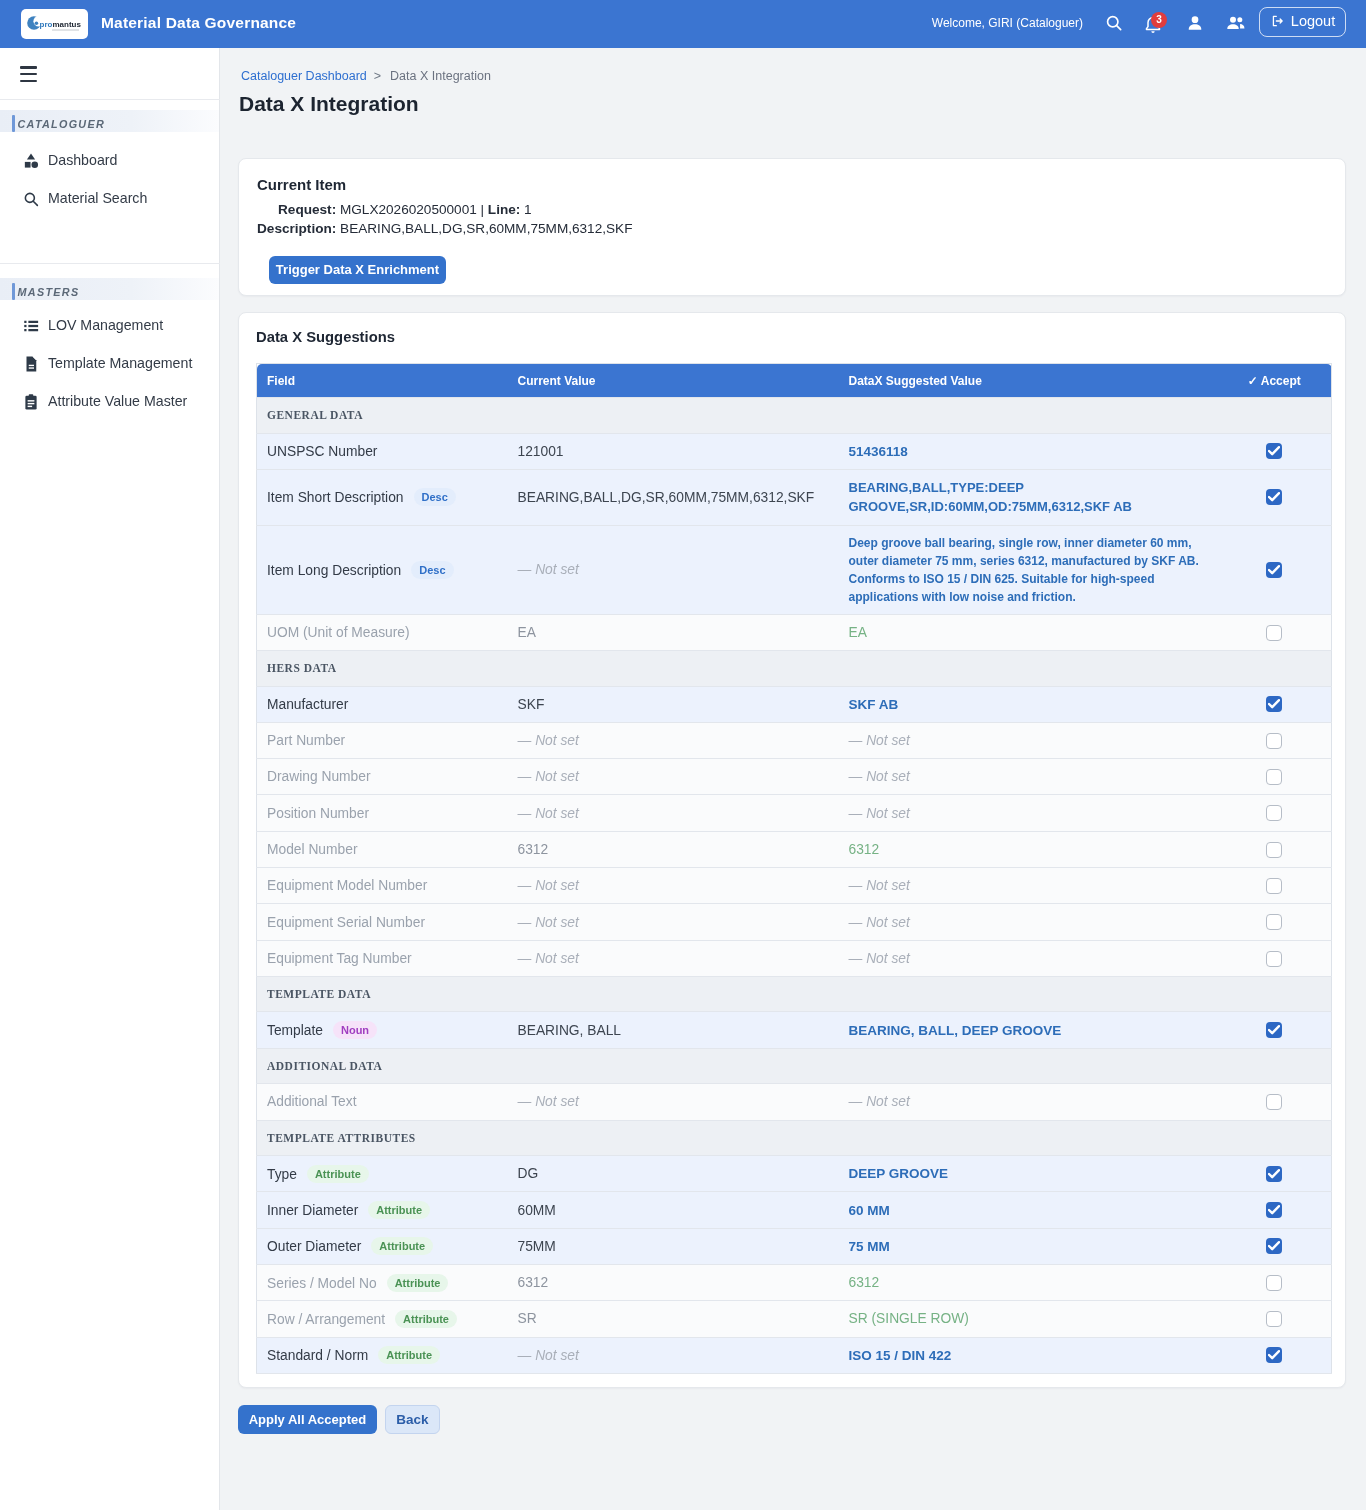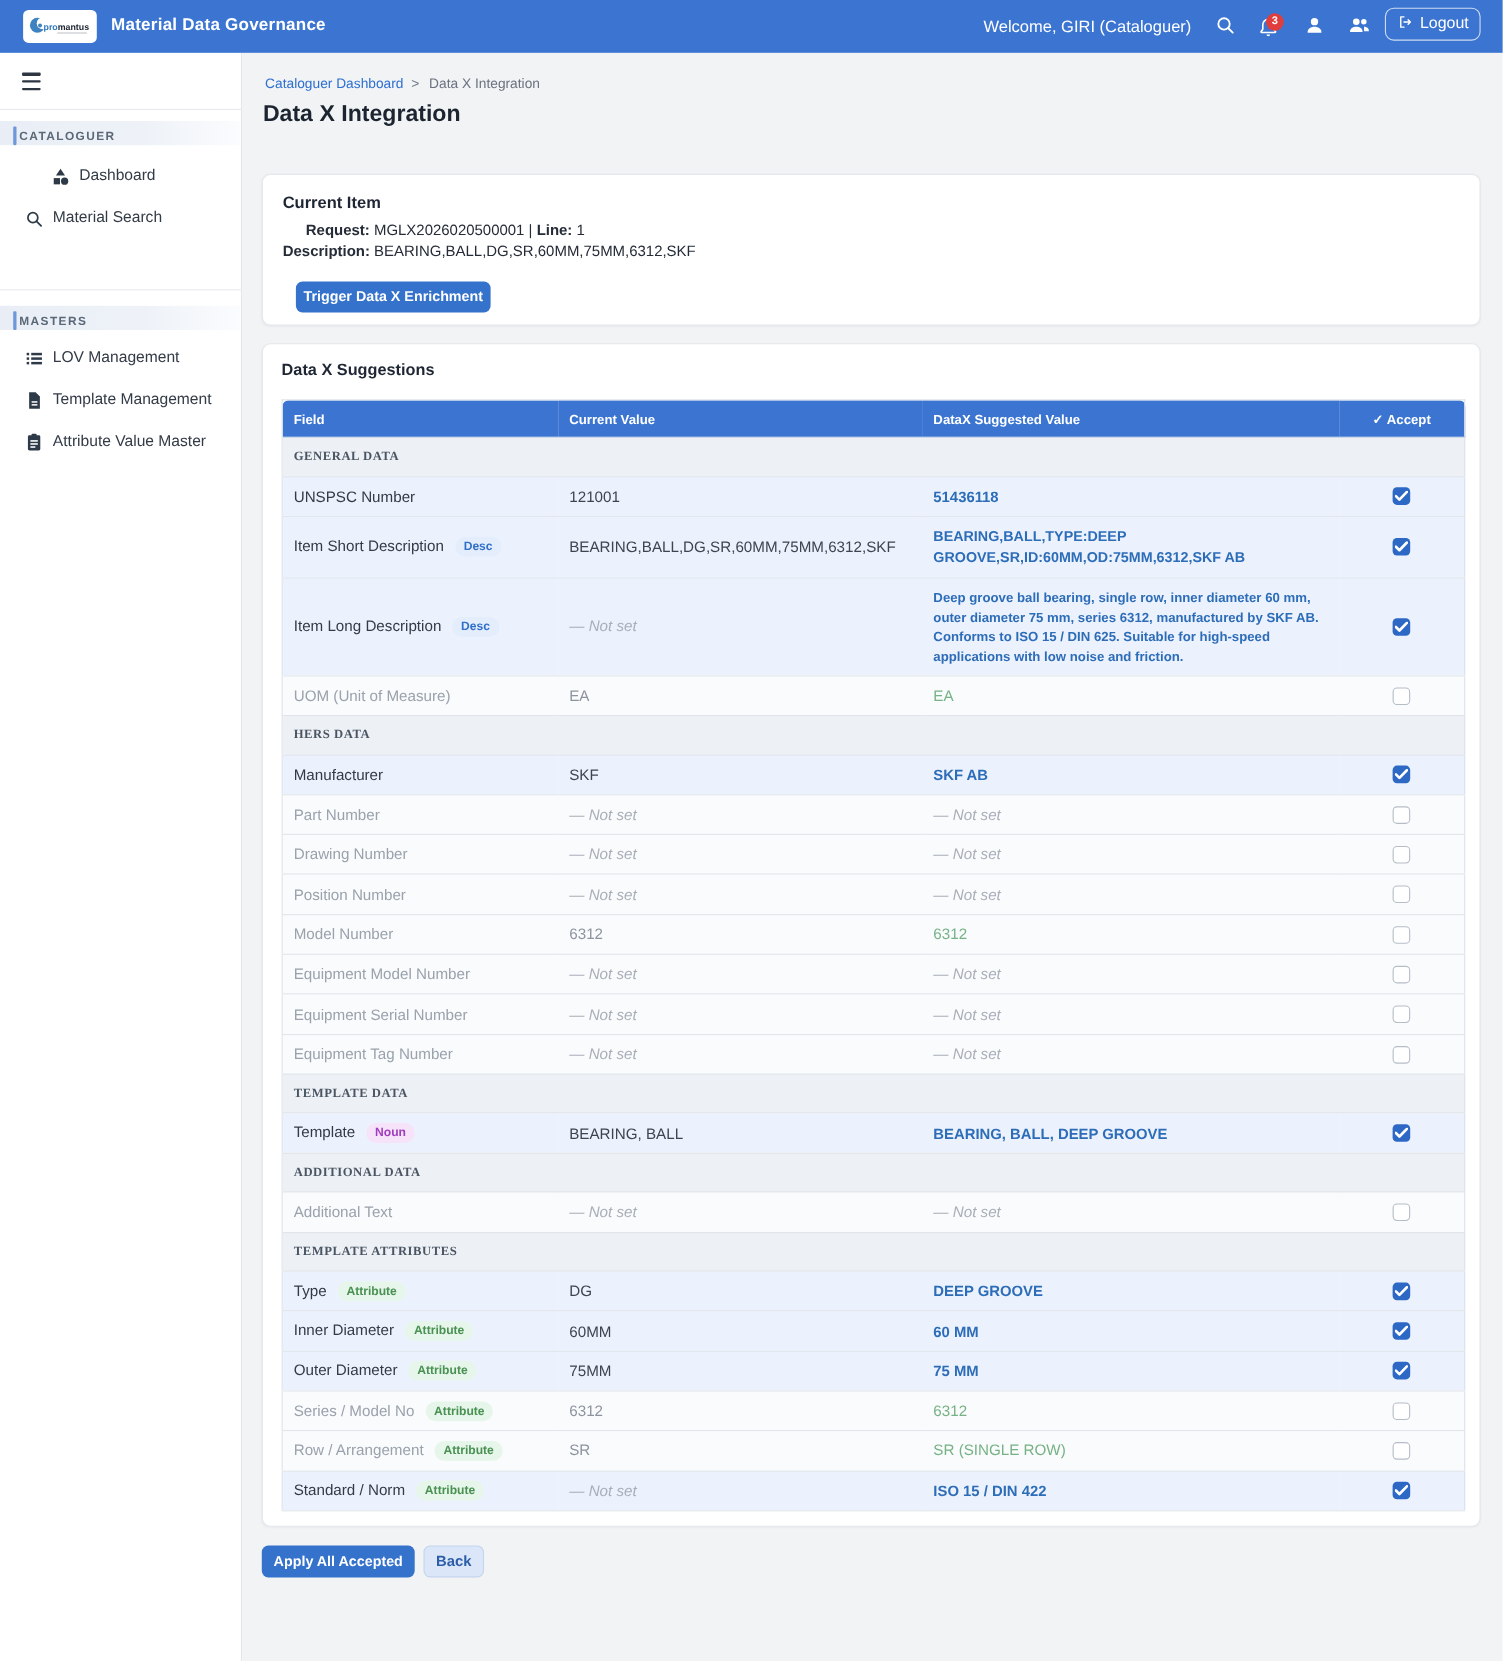--- a/index.html
+++ b/index.html
@@ -3,31 +3,31 @@
 <meta charset="utf-8">
 <style>
 * { margin:0; padding:0; box-sizing:border-box; }
 html,body { width:1366px; height:1510px; }
 body { font-family:"Liberation Sans",sans-serif; background:#f1f3f5; position:relative; overflow:hidden; }
 
 
 .topbar { position:absolute; top:0; left:0; width:1366px; height:48px; background:#3b75d1; z-index:5; }
 .logo { position:absolute; left:21px; top:9px; width:67px; height:30px; background:#fff; border-radius:5px; }
 .brand { position:absolute; left:101px; top:14px; color:#fff; font-size:15.5px; font-weight:bold; letter-spacing:.2px; }
-.welcome { position:absolute; right:283px; top:16px; color:#fff; font-size:15px; }
+.welcome { position:absolute; right:283px; top:16px; color:#fff; font-size:12px; }
 .ticon { position:absolute; top:13px; }
 .badge3 { position:absolute; left:1151px; top:12px; width:16px; height:16px; background:#e13d3d; border-radius:50%; color:#fff; font-size:10px; font-weight:bold; text-align:center; line-height:16px; z-index:6; }
 .logoutbtn { position:absolute; left:1259px; top:7px; width:87px; height:30px; border:1.5px solid rgba(255,255,255,.75); border-radius:8px; color:#fff; font-size:14.5px; line-height:27px; text-align:center; }
 
 
 .sidebar { position:absolute; top:48px; left:0; width:220px; height:1462px; background:#fff; border-right:1px solid #e3e6ea; }
 .hamb { position:absolute; left:20px; top:18px; width:17px; height:14px; }
 .hamb div { height:2.5px; background:#2e3642; margin-bottom:4.3px; border-radius:1px; }
 .sdiv { position:absolute; left:0; width:220px; border-top:1px solid #e8eaee; }
-.secband { position:absolute; left:0; width:219px; height:22px; background:linear-gradient(90deg,#e9eef6 0%,#eef2f8 60%,#fbfcfe 100%); }
+.secband { position:absolute; left:0; width:219px; height:22px; background:linear-gradient(90deg,#e9eef6 0%,#eef2f8 60%,#fbfcfe 100%);font-style:italic; }
 .secband .bar { position:absolute; left:12px; top:5px; width:3px; height:17px; background:#6f98d8; border-radius:1px; }
 .secband .stxt { position:absolute; left:17.5px; top:7.5px; font-size:10.8px; font-weight:bold; letter-spacing:1.3px; color:#5b6877; }
 .mitem { position:absolute; left:0; width:219px; height:38px; }
 .mitem .mico { position:absolute; left:22px; top:10px; width:18px; height:18px; }
 .mitem .mtxt { position:absolute; left:48px; top:10px; font-size:14.2px; color:#333b47; }
 
 
 .crumb { position:absolute; top:69px; left:241px; font-size:12.5px; color:#6b7280; }
 .crumb .sep { margin:0 9px 0 7px; color:#6f7885; }
 .crumb a { color:#2e6fd0; text-decoration:none; }
@@ -124,21 +124,21 @@
   <div class="hamb">
       <div></div>
       <div></div>
       <div></div>
     </div>
   <div class="sdiv" style="top:51px;"></div>
   <div class="secband" style="top:62px;">
       <div class="bar"></div>
       <div class="stxt">CATALOGUER</div>
     </div>
-  <div class="mitem" style="top:94px;margin-left:24px;">
+  <div class="mitem" style="top:94px;">
     <svg class="mico" viewBox="0 0 24 24">
         <path d="M12 2 L17.5 10 L6.5 10 Z" fill="#2e3a48"></path>
         <rect x="3.8" y="13.2" width="7.6" height="7.6" fill="#2e3a48"></rect>
         <circle cx="17" cy="17" r="4.4" fill="#2e3a48"></circle>
       </svg>
     <div class="mtxt">Dashboard</div>
     </div>
   <div class="mitem" style="top:132px;">
     <svg class="mico" viewBox="0 0 24 24">
         <circle cx="10.5" cy="10.5" r="6" fill="none" stroke="#2e3a48" stroke-width="2.1"></circle>

